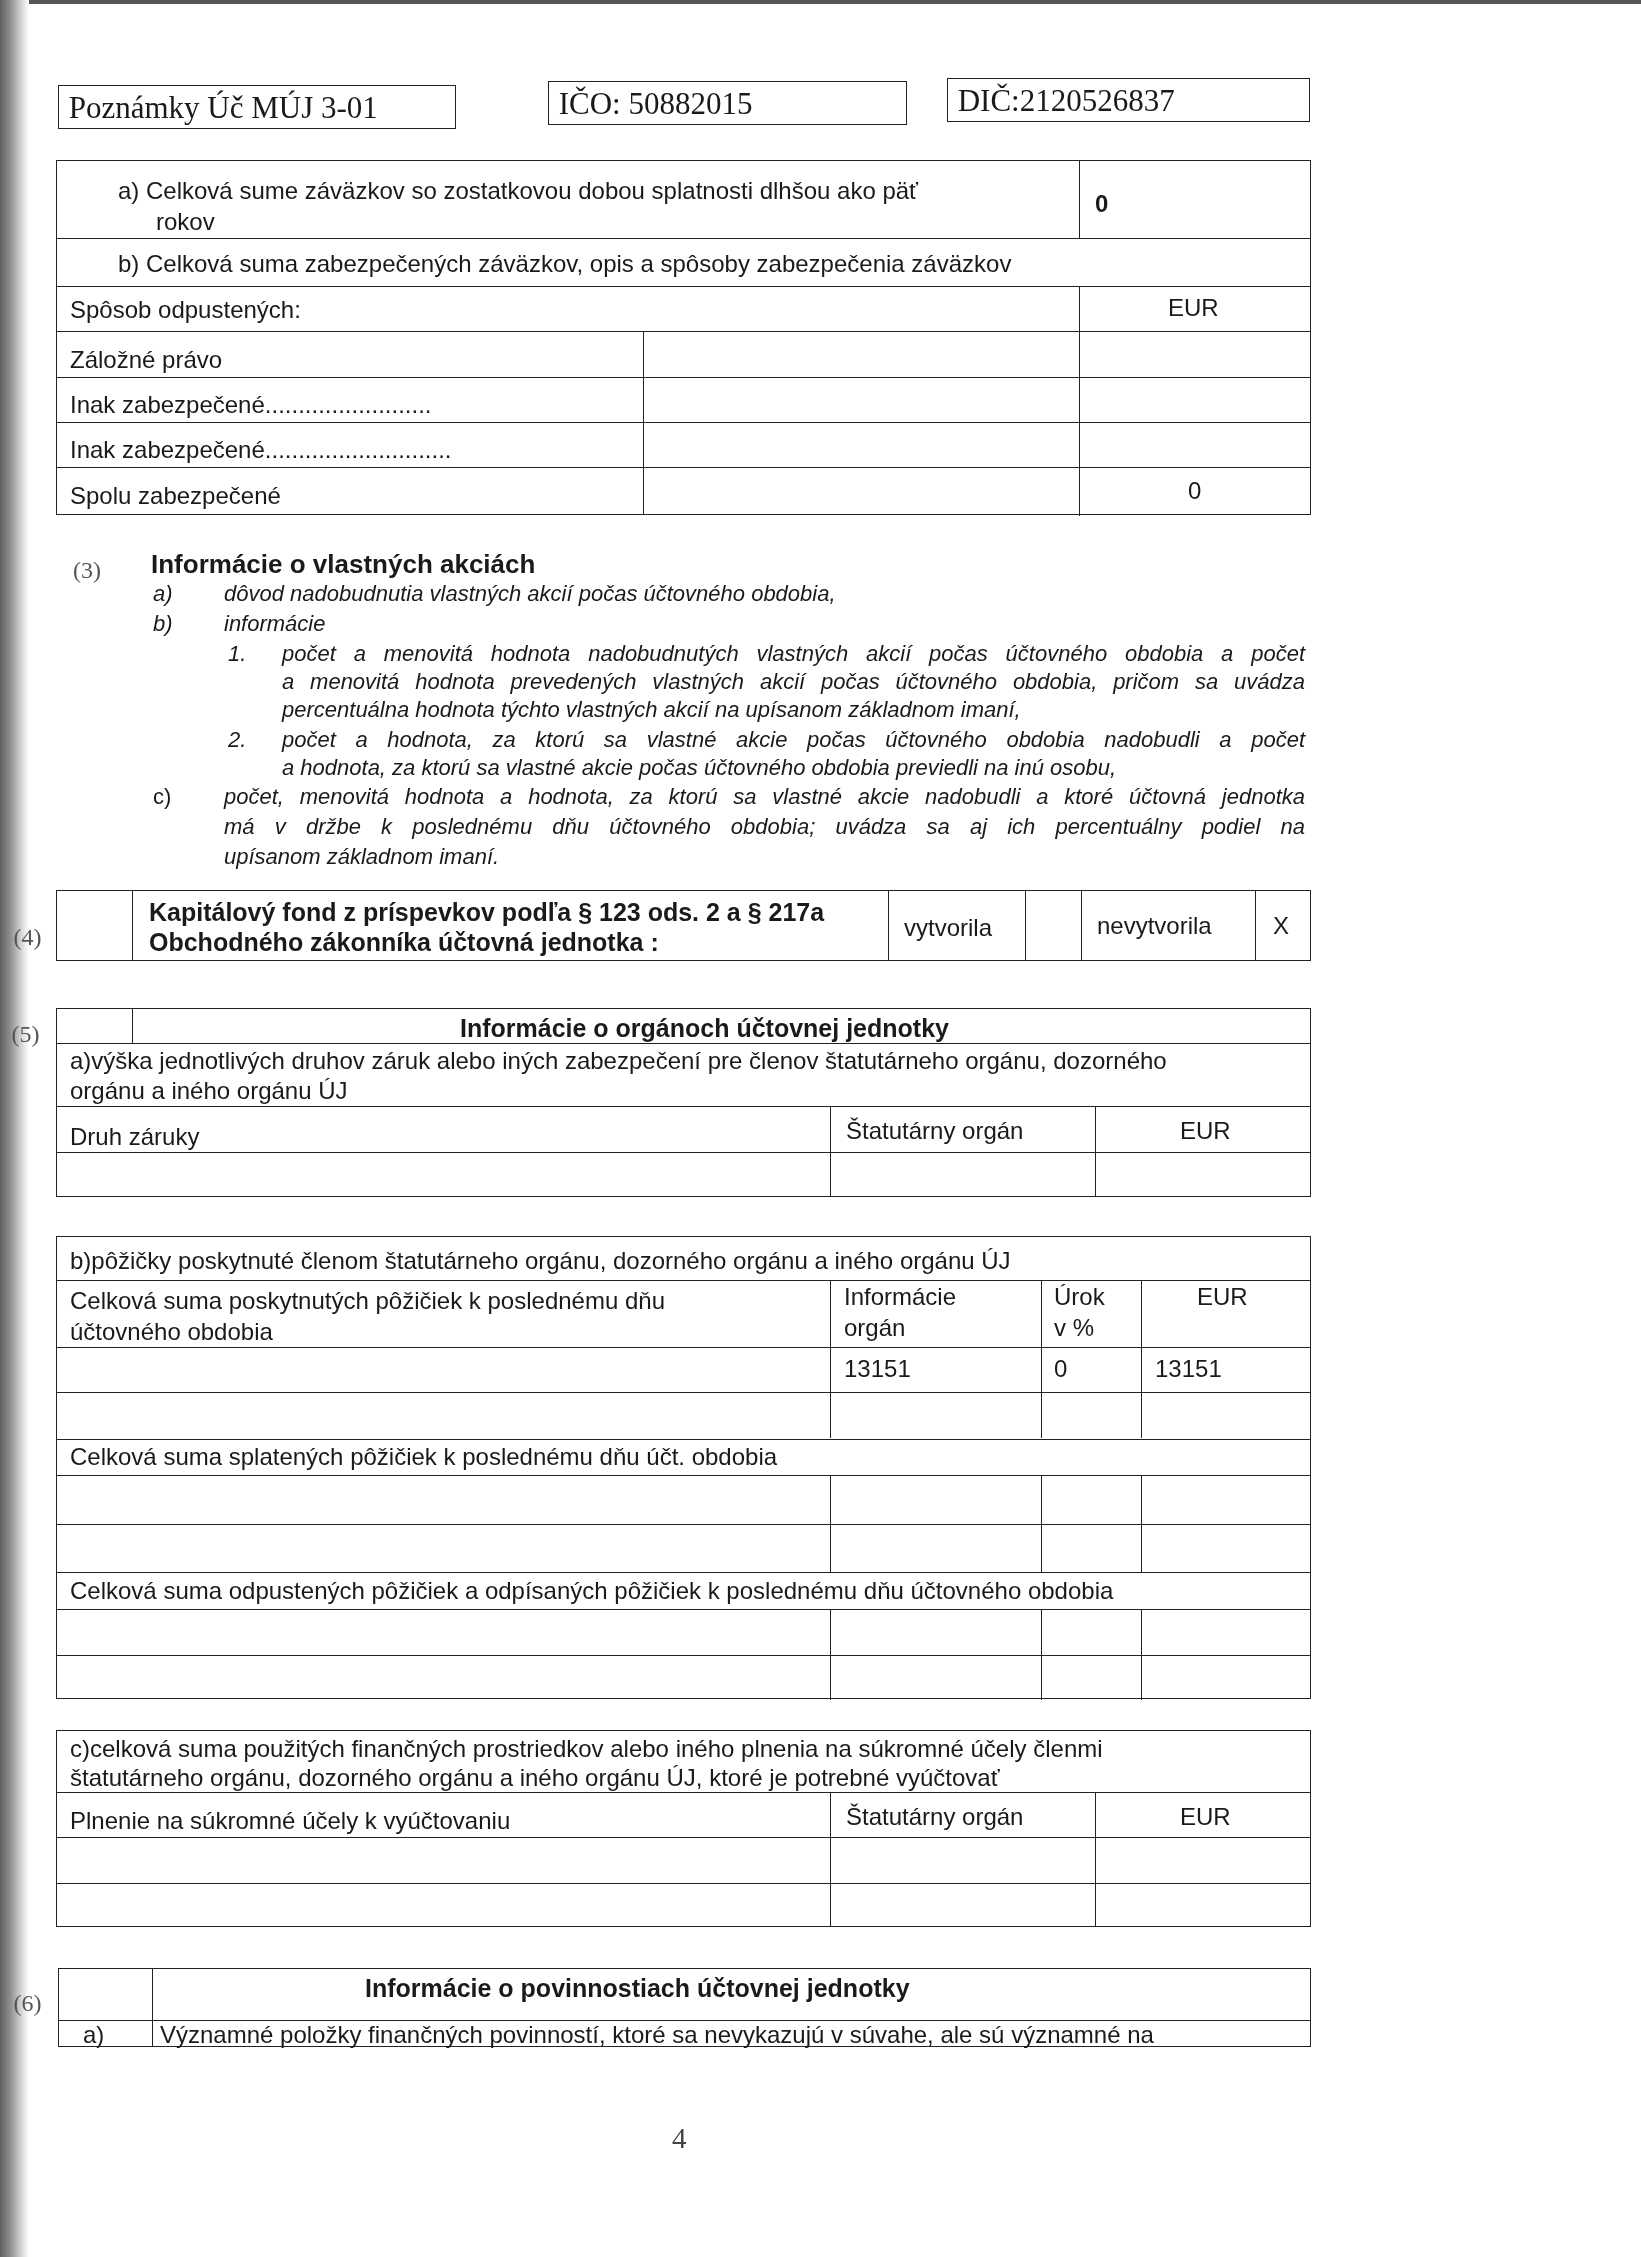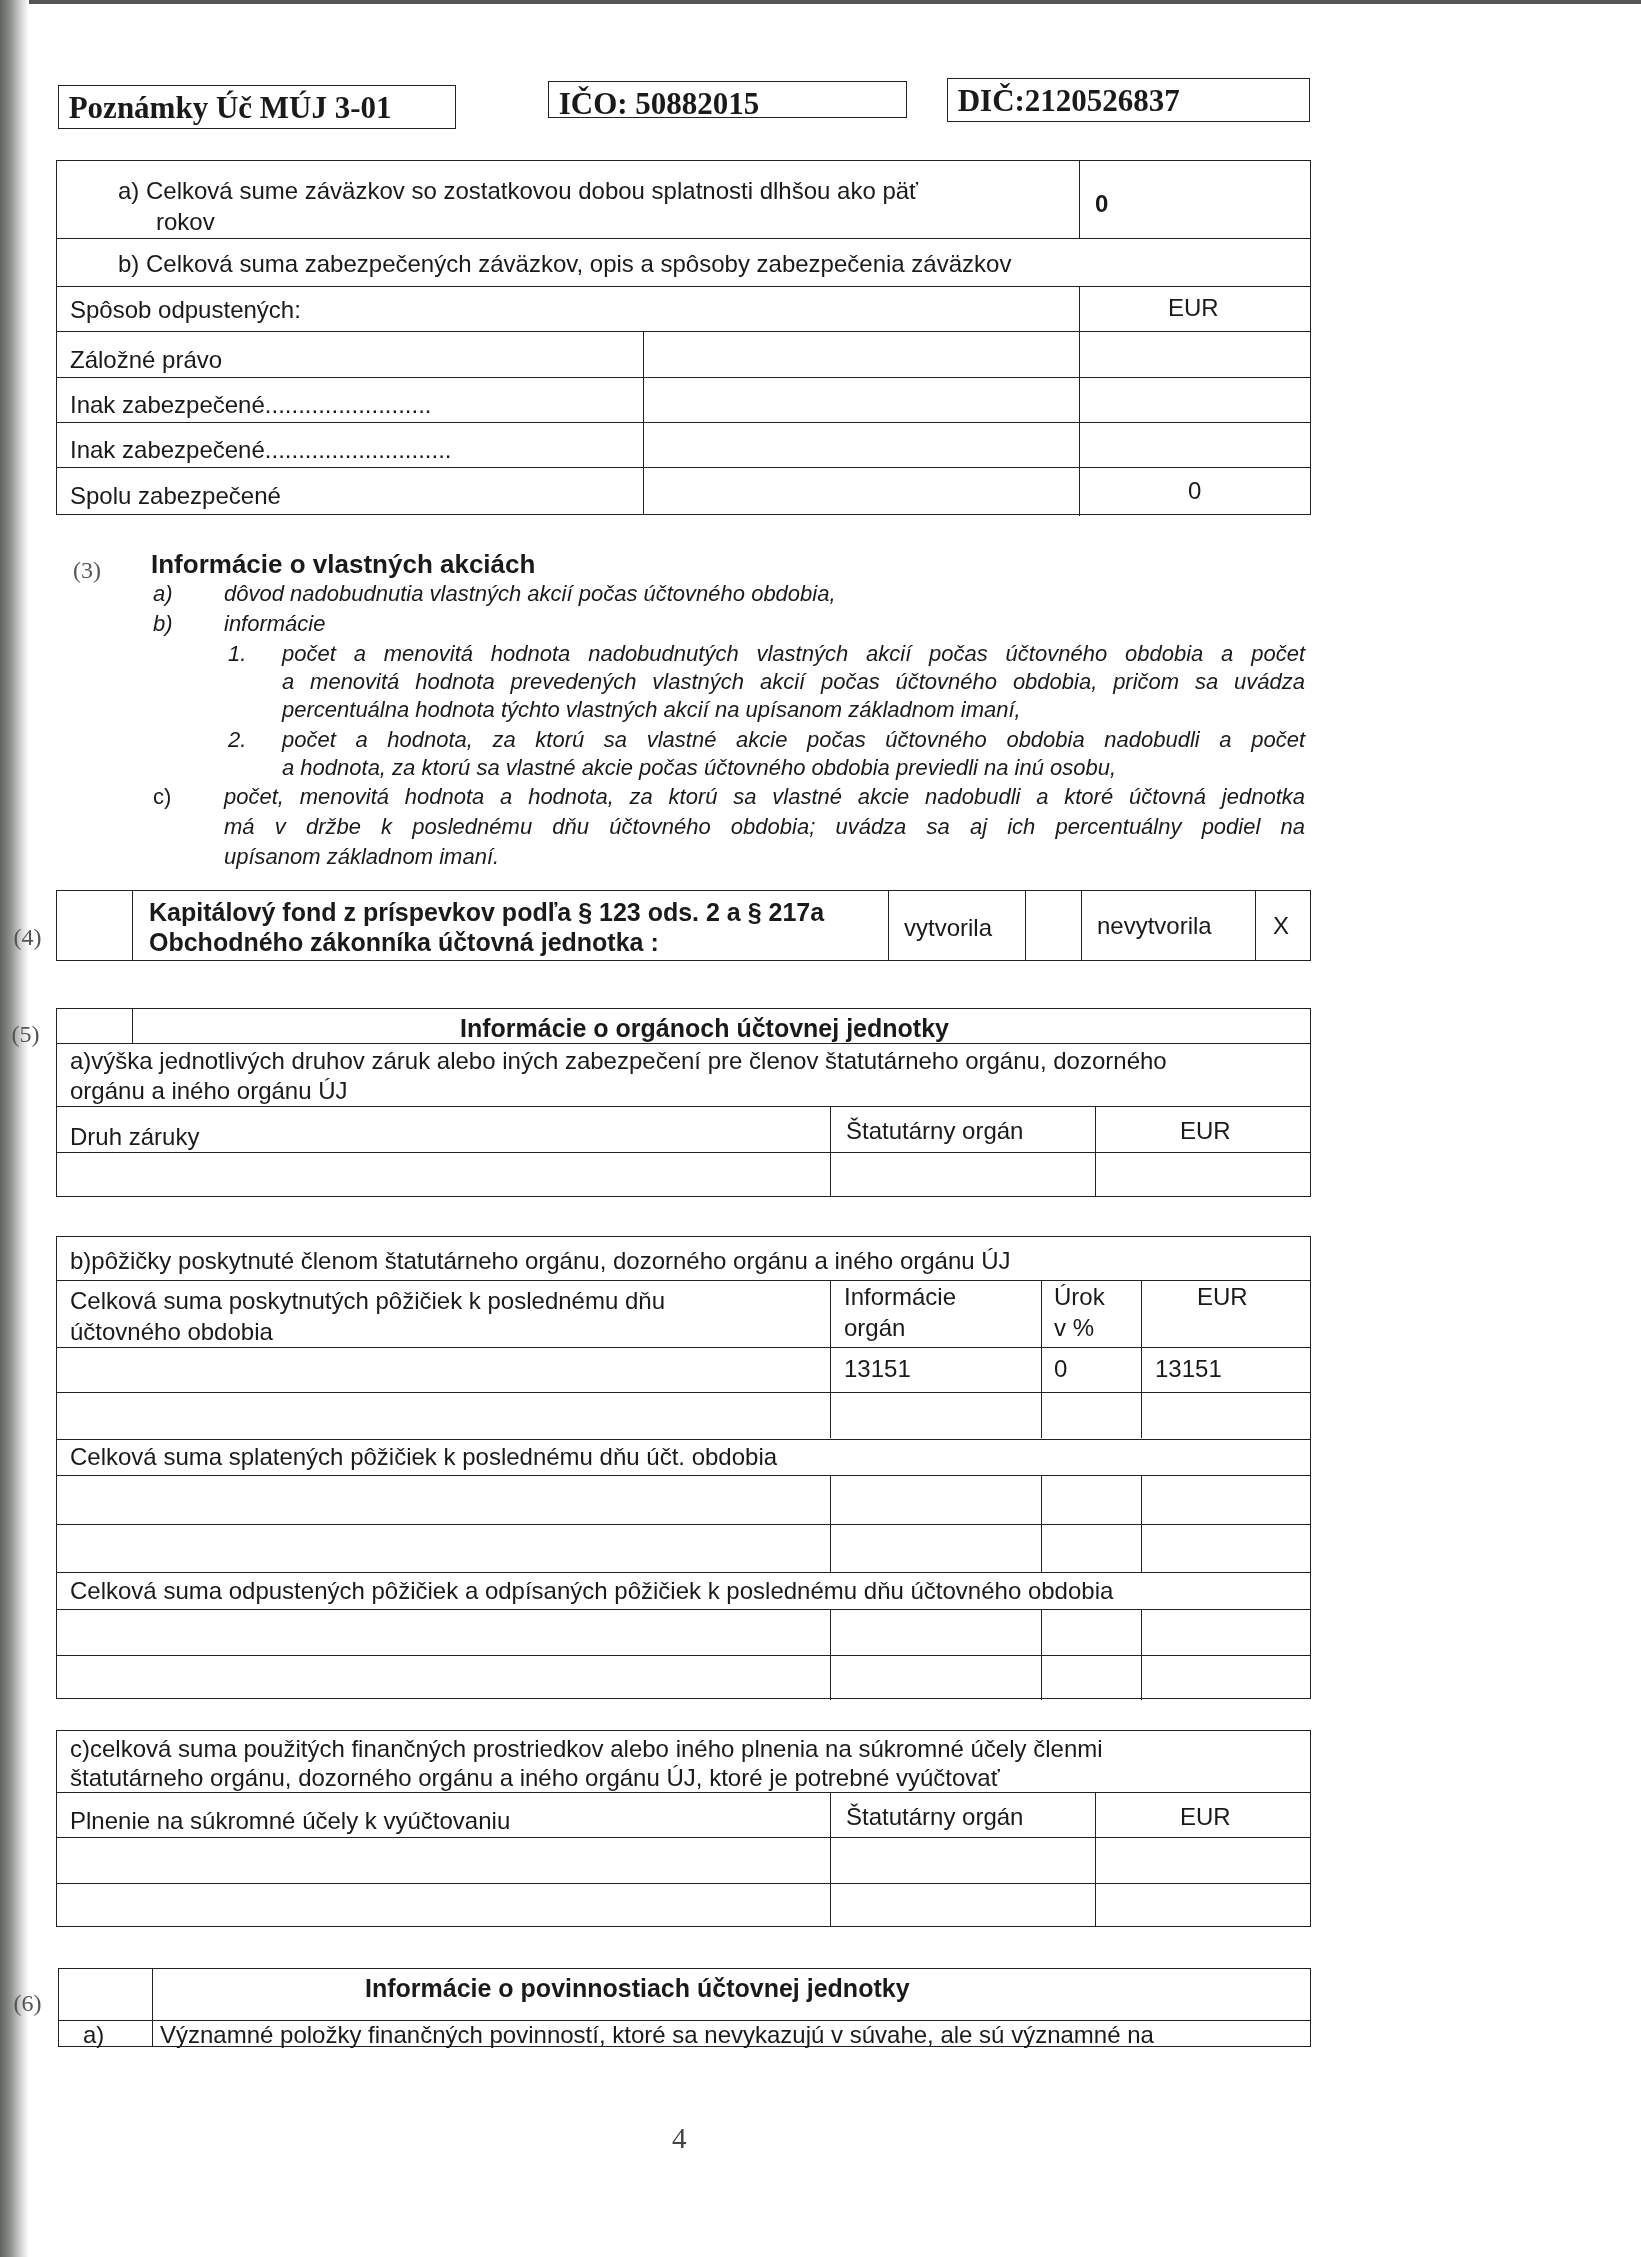--- a/index.html
+++ b/index.html
@@ -7,41 +7,41 @@
     width: 1641px; height: 2257px; position: relative; overflow: hidden;
     background: #ffffff;
     font-family: "Liberation Sans", sans-serif;
     color: #1a1a1a;
   }
   .shadow {
     position: absolute; left: 0; top: 0; width: 29px; height: 2257px;
     background: linear-gradient(to right, #5f615f 0%, #8c8f8c 35%, #d7d9d6 75%, #ffffff 100%);
   }
   .topline { position: absolute; left: 0; top: 0; width: 1641px; height: 3.9px; background: #555; }
-  .box { position: absolute; border: 1.9px solid #222; box-sizing: border-box; font-weight: bold; }
+  .box { position: absolute; border: 1.9px solid #222; box-sizing: border-box; }
   .serif { font-family: "Liberation Serif", serif; }
   .hdrbox { font-size: 31px; padding: 3.9px 0 0 9.7px; white-space: nowrap; }
   .hl { position: absolute; height: 0; border-top: 1.9px solid #222; }
   .vl { position: absolute; width: 0; border-left: 1.9px solid #222; }
   .t { position: absolute; font-size: 24px; white-space: nowrap; line-height: 29px; }
   .it { font-style: italic; font-size: 22px; line-height: 28px; }
   .b { font-weight: bold; }
   .num { font-family: "Liberation Serif", serif; font-size: 24px; color: #555; }
   .just { white-space: normal; text-align: justify; text-align-last: justify; }
 </style>
 </head>
 <body>
 
 <div class="topline"></div>
 <div class="shadow"></div>
 
 <div class="box hdrbox serif" style="left:58px;top:85px;width:398px;height:44px;">
   <span>Poznámky Úč  MÚJ 3-01</span>
 </div>
-<div class="box hdrbox serif" style="left:548px;top:81px;width:359px;height:37px;">
+<div class="box hdrbox serif" style="left:548px;top:81px;width:359px;height:44px;">
   <span>IČO: 50882015</span>
 </div>
 <div class="box hdrbox serif" style="left:947px;top:78px;width:363px;height:44px;">
   <span>DIČ:2120526837</span>
 </div>
 
 <div>
   <div class="box" style="left:56px;top:160px;width:1255px;height:355px;"></div>
   <div class="vl" style="left:1079px;top:160px;height:79px;"></div>
   <div class="hl" style="left:56px;top:238px;width:1255px;"></div>

